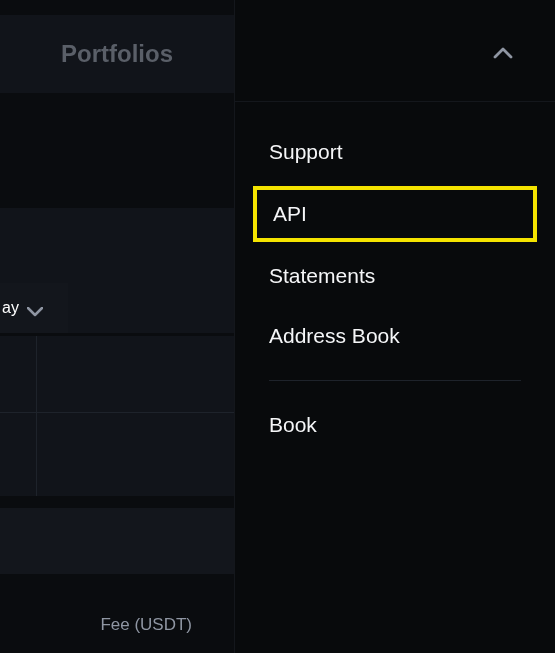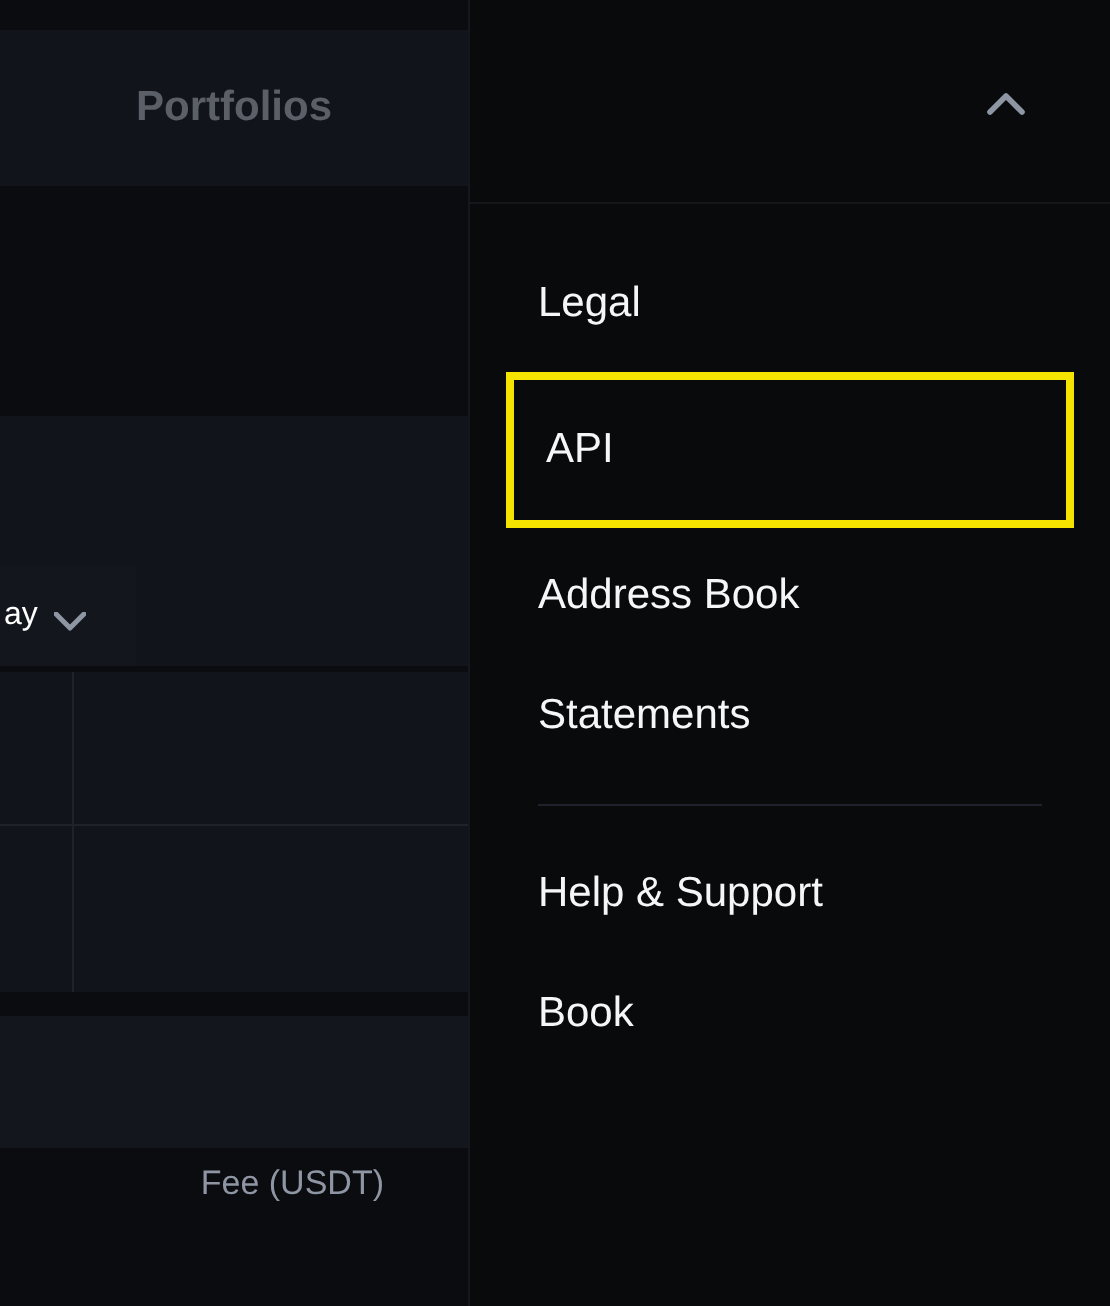--- a/index.html
+++ b/index.html
@@ -28,21 +28,21 @@
       position: absolute;
       left: 0;
       top: 15px;
       width: 234px;
       height: 78px;
       background: #11141a;
       display: flex;
       align-items: center;
       justify-content: center;
       color: #5a5f68;
-      font-size: 21px;
+      font-size: 24px;
       font-weight: 600;
     }
     .content-band1 {
       position: absolute;
       left: 0;
       top: 208px;
       width: 234px;
       height: 125px;
       background: #11141a;
     }
@@ -93,21 +93,21 @@
       position: absolute;
       left: 0;
       top: 508px;
       width: 234px;
       height: 66px;
       background: #13161c;
     }
     .fee-label {
       position: absolute;
       left: 0;
-      top: 582px;
+      top: 615px;
       width: 192px;
       text-align: right;
       color: #8f96a3;
       font-size: 17px;
     }
     .side-panel {
       position: absolute;
       left: 234px;
       top: 0;
       width: 321px;
@@ -133,21 +133,21 @@
     }
     .menu-item {
       padding: 18px 0;
       font-size: 21px;
       font-weight: 500;
       color: #f5f6f8;
       cursor: pointer;
     }
     .menu-item.highlighted {
       border: 4px solid #f5e400;
-      padding: 23px 16px;
+      padding: 12px 16px;
       margin: 4px -16px;
     }
     .divider {
       height: 1px;
       background: #1e232b;
       margin: 14px 0 14px 0;
     }
   </style>
 </head>
 <body>
@@ -181,32 +181,29 @@
   <div class="panel-header">
     <span class="chevron-up">
       <svg viewBox="0 0 20 12" width="20" height="12">
           <path d="M2 10 L10 2 L18 10" stroke="#8f96a3" stroke-width="2.8" fill="none" stroke-linecap="round" stroke-linejoin="round"></path>
         </svg>
     </span>
   </div>
 
   <div class="menu-items">
     <div class="menu-item">
-      <span>Legal</span>
+      <span>Support</span>
     </div>
     <div class="menu-item highlighted">
       <span>API</span>
     </div>
     <div class="menu-item">
+      <span>Statements</span>
+    </div>
+    <div class="menu-item">
       <span>Address Book</span>
     </div>
-    <div class="menu-item">
-      <span>Statements</span>
-    </div>
     <div class="divider"></div>
     <div class="menu-item">
-      <span>Help &amp; Support</span>
-    </div>
-    <div class="menu-item">
       <span>Book</span>
     </div>
   </div>
 </div>
 
 </body></html>

